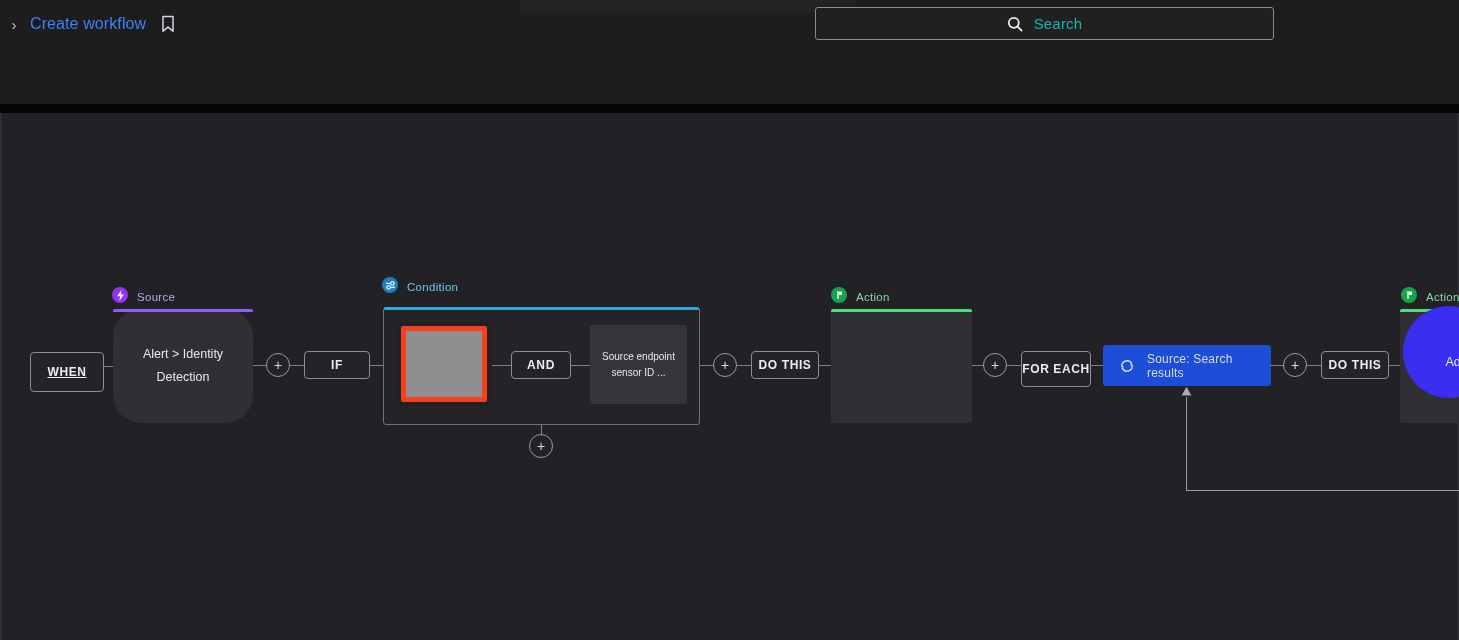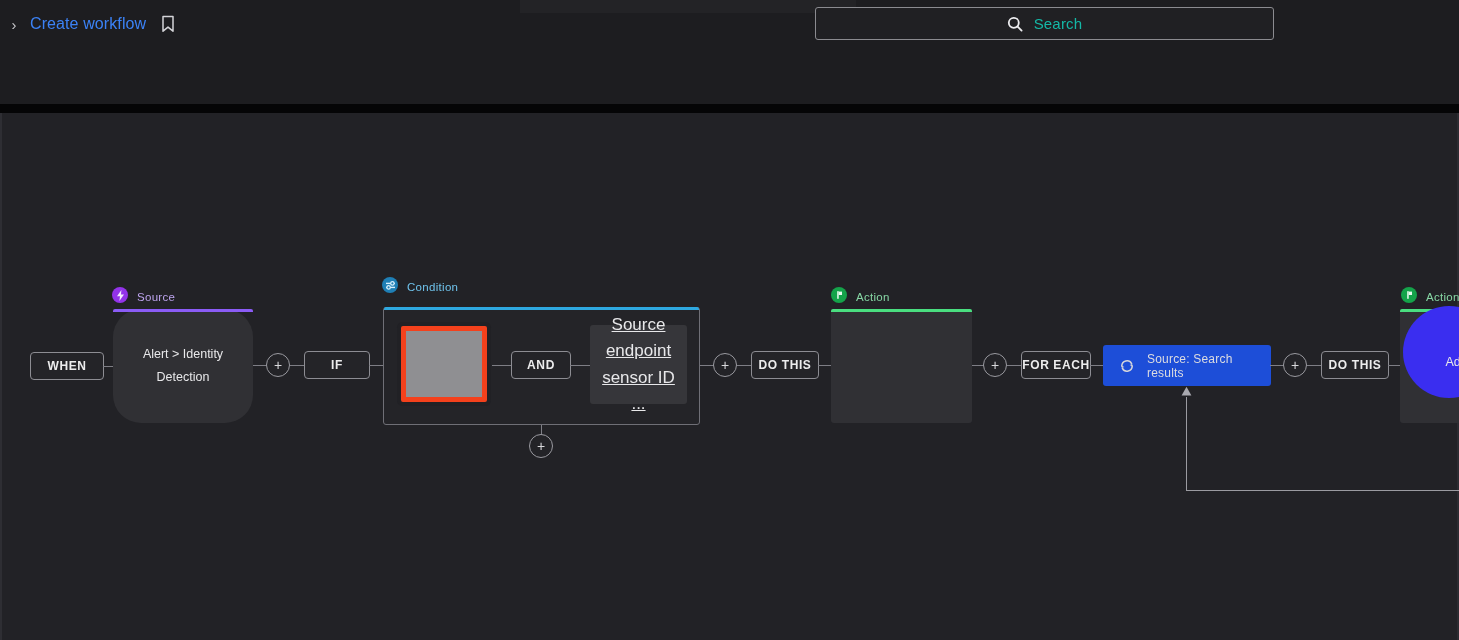--- a/index.html
+++ b/index.html
@@ -153,21 +153,21 @@
 
     <div class="node-label" style="left:110px; top:174px; color:#bda4ee;">
       <span class="badge" style="background:#9333ea;">
         <svg width="9" height="11" viewBox="0 0 9 11">
             <path d="M5.4 0 L1 6.2 H4 L3.4 11 L8 4.6 H5 Z" fill="#f3e8ff"></path>
           </svg>
       </span>
       <span>Source</span>
     </div>
 
-    <div class="pill" style="left:28px; top:239px; width:74px; height:28px;">WHEN</div>
+    <div class="pill" style="left:28px; top:239px; width:74px; height:40px;text-decoration:underline;">WHEN</div>
 
     <div class="wire" style="left:101px; top:253px; width:11px;"></div>
 
     <div class="node" style="left:111px; top:196px; width:140px; height:114px;border-radius:28px;">
       <div class="node-accent" style="background:#8b5cf6;"></div>
       <span>Alert &gt; Identity Detection</span>
     </div>
 
     <div class="wire" style="left:251px; top:252px; width:14px;"></div>
     <div class="plus" style="left:264px; top:240px;">
@@ -196,21 +196,21 @@
     </div>
 
     <div class="sel-box" style="left:399px; top:213px; width:86px; height:76px;"></div>
 
     <div class="wire" style="left:490px; top:252px; width:19px;"></div>
 
     <div class="pill" style="left:509px; top:238px; width:60px; height:28px;">AND</div>
 
     <div class="wire" style="left:568px; top:252px; width:20px;"></div>
 
-    <div class="node" style="left:588px; top:212px; width:97px; height:79px; background:#36363a; font-size:17px; line-height:1.55;text-decoration:underline;">
+    <div class="node" style="left:588px; top:212px; width:97px; height:79px; background:#36363a; font-size:10px; line-height:1.55;">
       <span>Source endpoint sensor ID ...</span>
     </div>
 
     <div class="wire-v" style="left:539px; top:312px; height:21px;"></div>
     <div class="plus" style="left:527px; top:321px;">
       <span>+</span>
     </div>
 
     <div class="wire" style="left:698px; top:252px; width:14px;"></div>
     <div class="plus" style="left:711px; top:240px;">
@@ -235,21 +235,21 @@
     <div class="node" style="left:829px; top:196px; width:141px; height:114px;">
       <div class="node-accent" style="background:#4ade80;"></div>
     </div>
 
     <div class="wire" style="left:970px; top:252px; width:12px;"></div>
     <div class="plus" style="left:981px; top:240px;">
       <span>+</span>
     </div>
     <div class="wire" style="left:1005px; top:252px; width:14px;"></div>
 
-    <div class="pill" style="left:1019px; top:238px; width:70px; height:28px;">FOR EACH</div>
+    <div class="pill" style="left:1019px; top:238px; width:70px; height:36px;">FOR EACH</div>
 
     <div class="wire" style="left:1088px; top:252px; width:14px;"></div>
 
     <div class="chip" style="left:1101px; top:232px; width:168px; height:41px;">
       <span>
         <svg width="16" height="16" viewBox="0 0 16 16">
           <path d="M13.2 8 A5.2 5.2 0 0 1 3.4 10.4" fill="none" stroke="#d6d6db" stroke-width="1.5" stroke-linecap="round"></path>
           <path d="M2.8 8 A5.2 5.2 0 0 1 12.6 5.6" fill="none" stroke="#d6d6db" stroke-width="1.5" stroke-linecap="round"></path>
           <path d="M2.2 7.2 L2.9 10.0 L5.3 9.0 Z" fill="#d6d6db"></path>
           <path d="M13.8 8.8 L13.1 6.0 L10.7 7.0 Z" fill="#d6d6db"></path>

